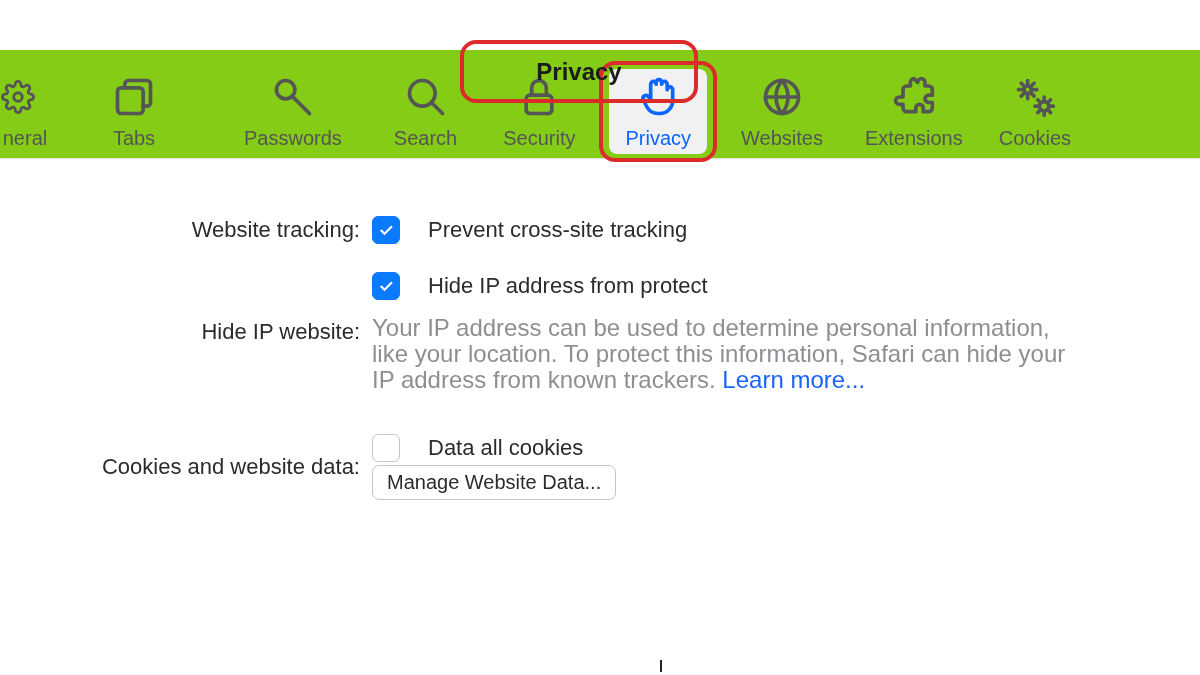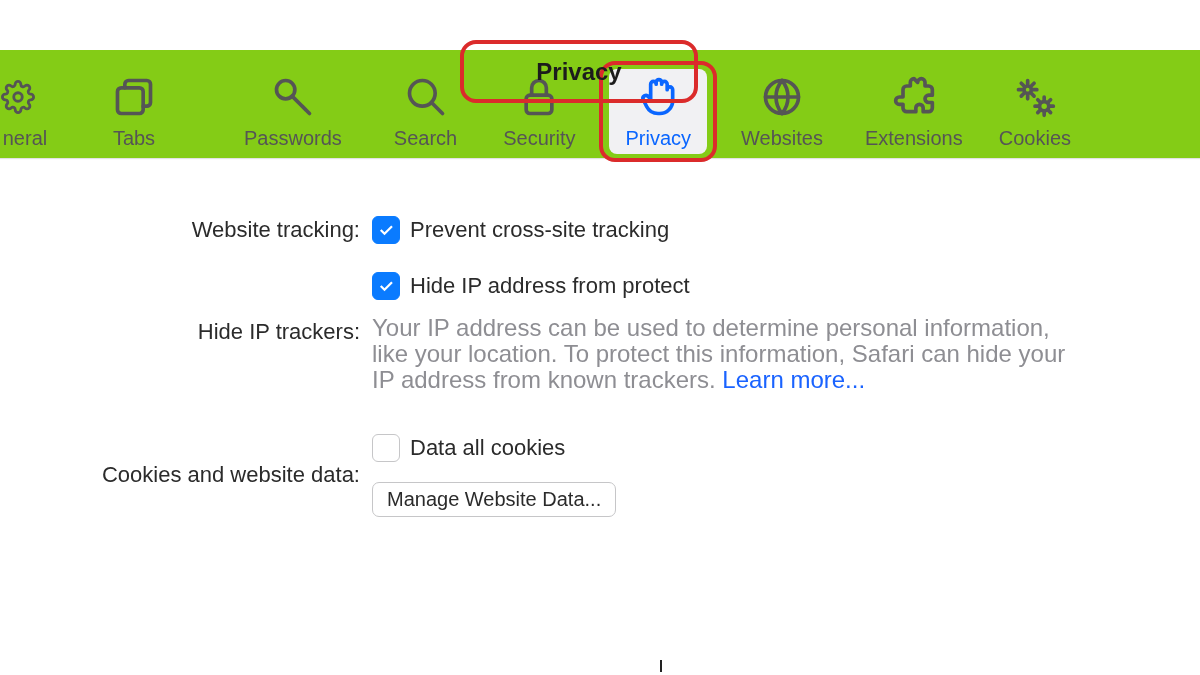--- a/index.html
+++ b/index.html
@@ -12,28 +12,28 @@
   .tb-item.active .lab{color:#0a66ff;}
   .tb-item.active .ic{color:#0a66ff;}
   .ic{width:48px;height:48px;display:flex;align-items:center;justify-content:center;color:#555;}
   .ic svg{width:44px;height:44px;stroke:currentColor;fill:none;stroke-width:2;stroke-linecap:round;stroke-linejoin:round;}
   .active-box{border:4px solid #db2b2b;border-radius:16px;}
   .active-bg{background:#f1f1f3;border-radius:8px;padding:6px 4px;}
   .content{padding-top:56px;font-size:22px;}
   .row{display:flex;align-items:center;margin-bottom:26px;}
   .row .rlabel{width:360px;text-align:right;padding-right:12px;color:#2b2b2b;line-height:30px;}
   .row .rbody{flex:1;padding-right:24px;}
-  .chk{display:flex;align-items:center;gap:10px;line-height:30px;}
+  .chk{display:flex;align-items:center;gap:28px;line-height:30px;}
   .chkbox{width:26px;height:26px;border-radius:6px;border:1px solid #c6c6c8;display:inline-flex;align-items:center;justify-content:center;background:#fff;}
   .chkbox.checked{background:#0a7bff;border-color:#0a7bff;}
   .chkbox.checked svg{stroke:#fff;}
   .chkbox svg{width:18px;height:18px;stroke-width:3;}
   .desc{color:#8e8e93;font-size:24px;line-height:26px;margin-top:14px;max-width:720px;}
   .desc a{color:#1a63ff;text-decoration:none;}
-  .btn{display:inline-block;margin-top:19px;padding:5px 14px;border:1px solid #c6c6c8;border-radius:7px;background:#fff;font-size:20px;color:#2b2b2b;}
+  .btn{display:inline-block;margin-top:2px;padding:5px 14px;border:1px solid #c6c6c8;border-radius:7px;background:#fff;font-size:20px;color:#2b2b2b;}
   .cursor-tick{position:absolute;left:660px;top:660px;width:2px;height:28px;background:#222;}
   
   .tb-item.first{padding-left:0;}
   .tb-spacer{flex:0 0 auto;}
 </style>
 </head>
 <body>
 
 <div class="window">
 
@@ -166,21 +166,21 @@
             <svg viewBox="0 0 24 24" fill="none">
                 <path d="M5 12l5 5L20 7"></path>
               </svg>
           </span>
           <span>Prevent cross-site tracking</span>
         </label>
       </div>
     </div>
 
     <div class="row">
-      <div class="rlabel">Hide IP trackers:</div>
+      <div class="rlabel">Hide IP website:</div>
       <div class="rbody">
         <label class="chk">
           <span class="chkbox checked">
             <svg viewBox="0 0 24 24" fill="none">
                 <path d="M5 12l5 5L20 7"></path>
               </svg>
           </span>
           <span>Hide IP address from protect</span>
         </label>
         <div class="desc">

